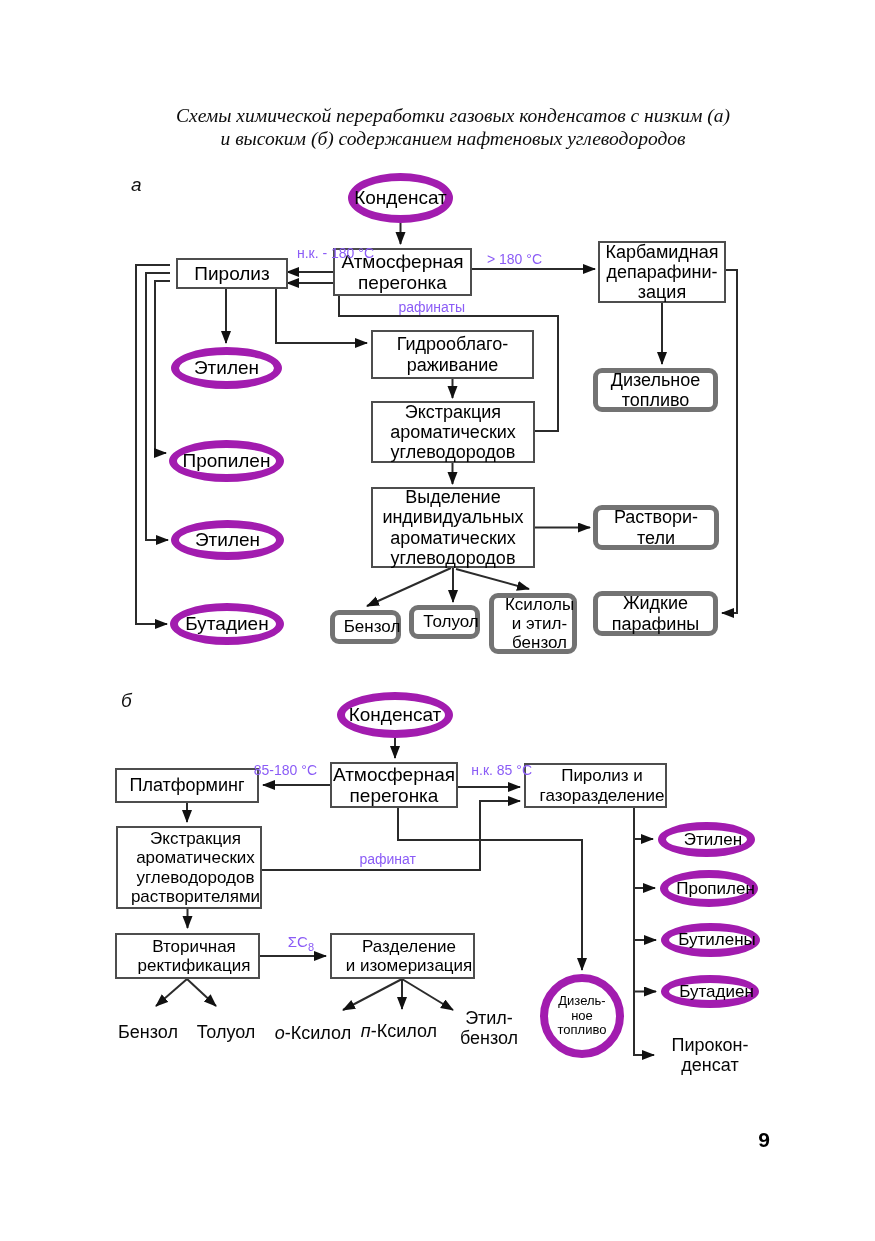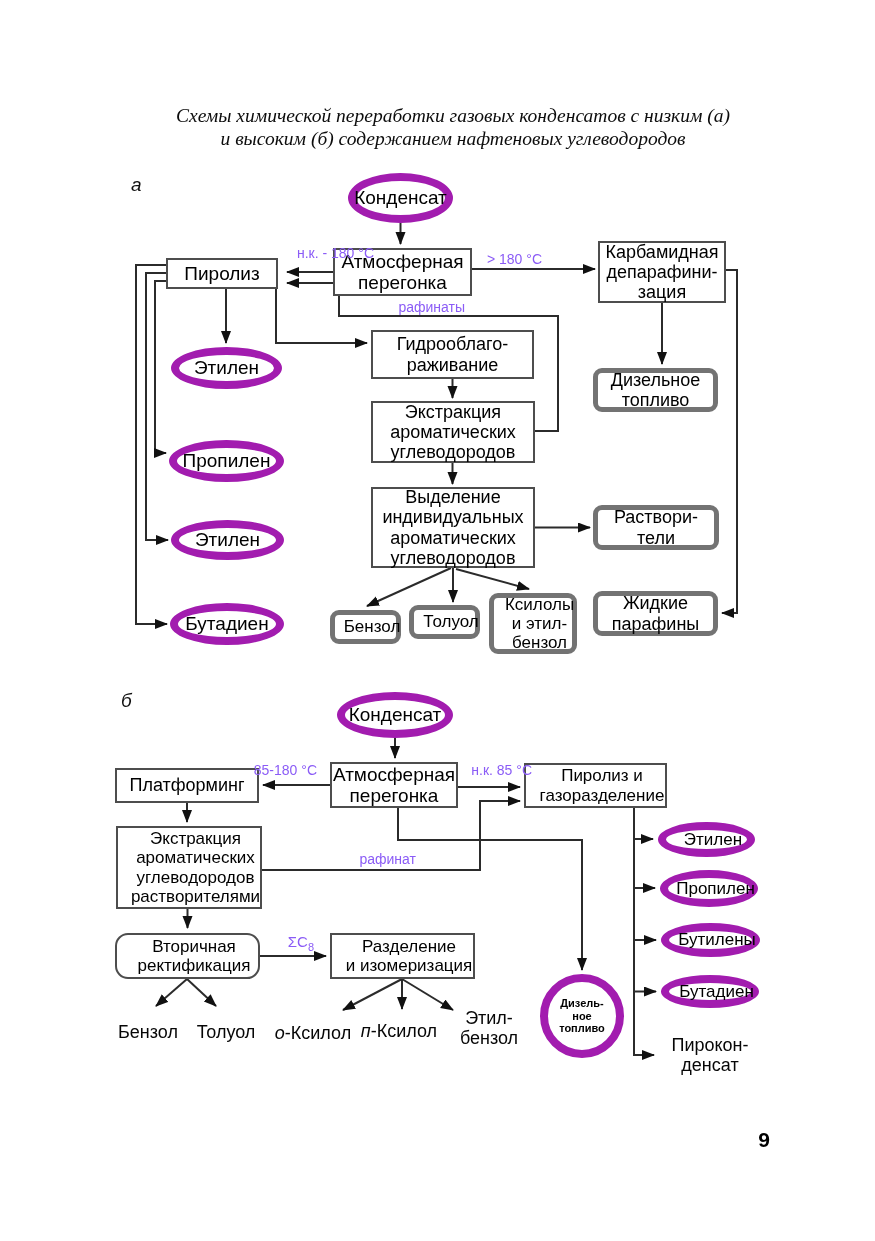--- a/index.html
+++ b/index.html
@@ -10,21 +10,21 @@
          font-family:"Liberation Serif",serif;font-style:italic;font-size:19.5px;line-height:23px;
          white-space:pre-line;color:#0c0c0c;}
   .node{position:absolute;display:flex;align-items:center;justify-content:center;
         text-align:center;white-space:pre-line;box-sizing:border-box;background:#fff;line-height:1.13;}
   .box{border:2px solid #4d4d4d;}
   .rbox{border:5px solid #737373;border-radius:9px;}
   .ellipse{border:8px solid #a21caf;border-radius:50%;}
   .f19{font-size:19px;}
   .f18{font-size:18px;}
   .f17{font-size:17px;padding-left:13px;}
-  .f16{font-size:11px;line-height:1.14;font-weight:bold;}
+  .f16{font-size:13px;line-height:1.14;}
   .lbl{position:absolute;text-align:right;font-size:14px;color:#8b5cf6;}
   .free{position:absolute;text-align:center;white-space:pre-line;font-size:18px;line-height:20px;color:#060606;}
   .sect{position:absolute;font-style:italic;font-size:19px;color:#111;}
   .pageno{position:absolute;left:748px;top:1128px;width:32px;text-align:center;
           font-weight:bold;font-size:21px;}
   sub{font-size:11px;}
 </style>
 </head>
 <body>
 
@@ -76,21 +76,21 @@
   </svg>
 
   <div class="title">Схемы химической переработки газовых конденсатов с низким (а)
 и высоким (б) содержанием нафтеновых углеводородов</div>
 
   <div class="sect" style="left:131px;top:174px;">а</div>
 
   <div class="node ellipse f19" style="left:348px;top:173px;width:105px;height:50px;">Конденсат</div>
   <div class="node box f19" style="left:333px;top:248px;width:139px;height:48px;">Атмосферная
 перегонка</div>
-  <div class="node box f19" style="left:166px;top:258px;width:112px;height:31px;">Пиролиз</div>
+  <div class="node box f19" style="left:176px;top:258px;width:112px;height:31px;">Пиролиз</div>
   <div class="node box f18" style="left:598px;top:241px;width:128px;height:62px;">Карбамидная
 депарафини-
 зация</div>
   <div class="node box f18" style="left:371px;top:330px;width:163px;height:49px;">Гидрооблаго-
 раживание</div>
   <div class="node box f18" style="left:371px;top:401px;width:164px;height:62px;">Экстракция
 ароматических
 углеводородов</div>
   <div class="node box f18" style="left:371px;top:487px;width:164px;height:81px;">Выделение
 индивидуальных
@@ -123,21 +123,21 @@
   <div class="node ellipse f19" style="left:337px;top:692px;width:116px;height:46px;">Конденсат</div>
   <div class="node box f19" style="left:330px;top:762px;width:128px;height:46px;">Атмосферная
 перегонка</div>
   <div class="node box f18" style="left:115px;top:768px;width:144px;height:35px;">Платформинг</div>
   <div class="node box f17" style="left:524px;top:763px;width:143px;height:45px;">Пиролиз и
 газоразделение</div>
   <div class="node box f17" style="left:116px;top:826px;width:146px;height:83px;">Экстракция
 ароматических
 углеводородов
 растворителями</div>
-  <div class="node box f17" style="left:115px;top:933px;width:145px;height:46px;border-radius:13px;">Вторичная
+  <div class="node box f17" style="left:115px;top:933px;width:145px;height:46px;">Вторичная
 ректификация</div>
   <div class="node box f17" style="left:330px;top:933px;width:145px;height:46px;">Разделение
 и изомеризация</div>
   <div class="node ellipse f16" style="left:540px;top:974px;width:84px;height:84px;">Дизель-
 ное
 топливо</div>
 
   <div class="node ellipse f17" style="left:658px;top:822px;width:97px;height:35px;">Этилен</div>
   <div class="node ellipse f17" style="left:660px;top:870px;width:98px;height:37px;">Пропилен</div>
   <div class="node ellipse f17" style="left:661px;top:923px;width:99px;height:34px;">Бутилены</div>

